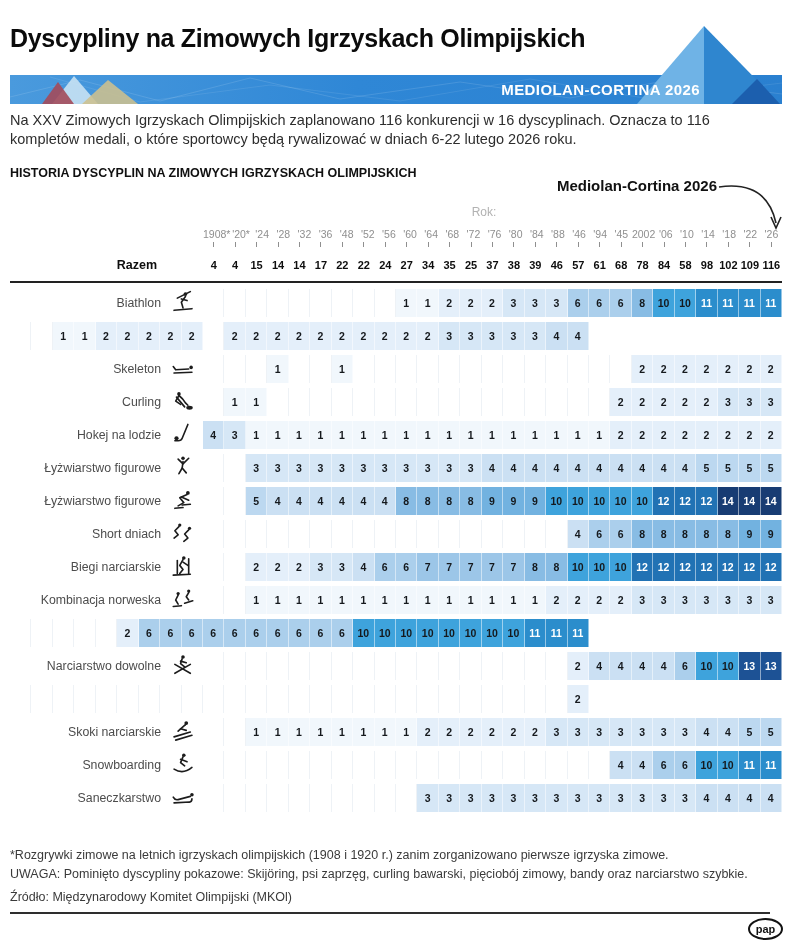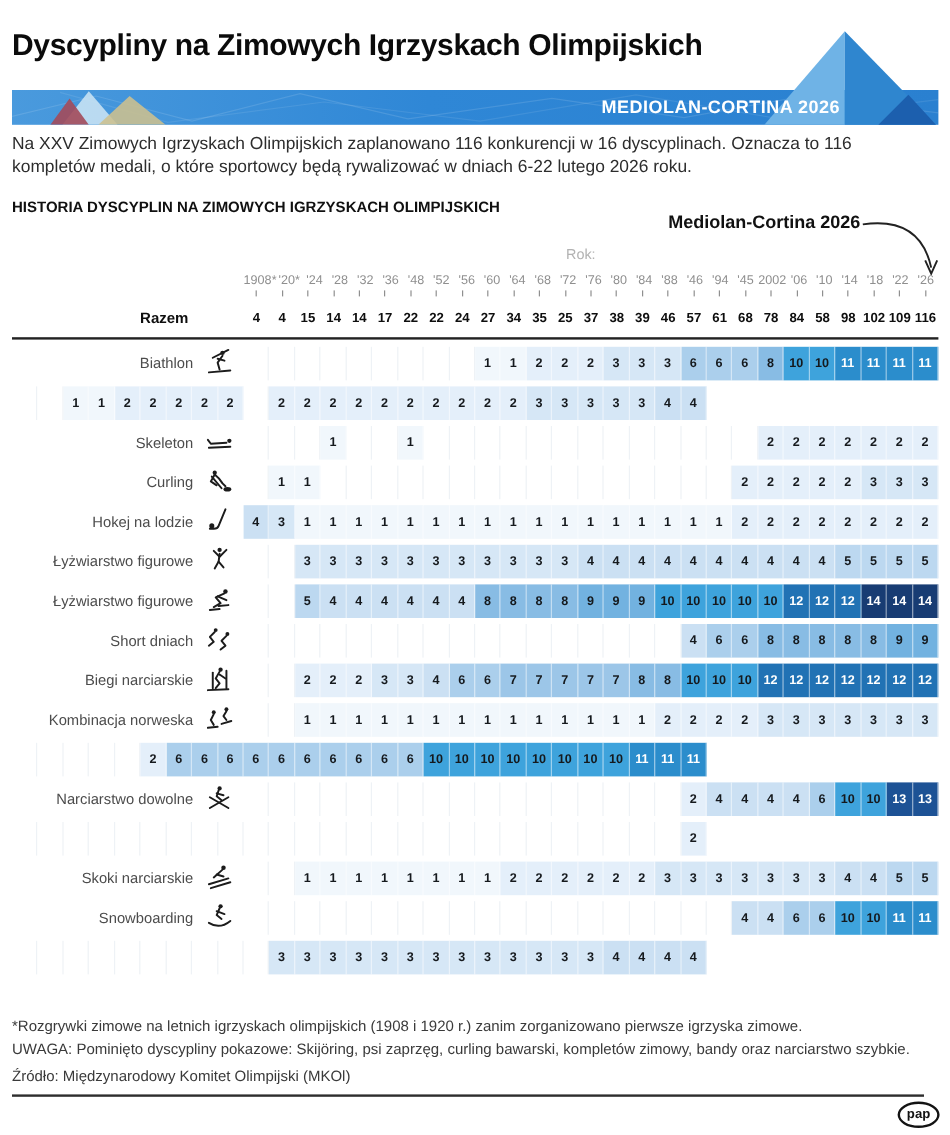--- a/index.html
+++ b/index.html
@@ -858,20 +858,30 @@
             <div class="cell filled" style="background: rgb(203, 224, 243); color: rgb(21, 25, 29);">4</div>
             <div class="cell filled" style="background: rgb(171, 207, 236); color: rgb(21, 25, 29);">6</div>
             <div class="cell filled" style="background: rgb(171, 207, 236); color: rgb(21, 25, 29);">6</div>
             <div class="cell filled" style="background: rgb(62, 163, 220); color: rgb(21, 25, 29);">10</div>
             <div class="cell filled" style="background: rgb(62, 163, 220); color: rgb(21, 25, 29);">10</div>
             <div class="cell filled" style="background: rgb(43, 141, 204); color: rgb(255, 255, 255);">11</div>
             <div class="cell filled" style="background: rgb(43, 141, 204); color: rgb(255, 255, 255);">11</div>
           </div>
         </div>
         <div class="trow">
+          <div class="tlabel">
+            <span class="lbl">Saneczkarstwo</span>
+            <div class="icn">
+              <svg viewBox="0 0 32 32">
+                <circle cx="27" cy="12" r="2.2"></circle>
+                <path d="M4 15 Q6 19 10 18 L25 14"></path>
+                <path d="M5 22 L24 21 Q27 21 27 17"></path>
+              </svg>
+            </div>
+          </div>
           <div class="gcells">
             <div class="cell"></div>
             <div class="cell"></div>
             <div class="cell"></div>
             <div class="cell"></div>
             <div class="cell"></div>
             <div class="cell"></div>
             <div class="cell"></div>
             <div class="cell"></div>
             <div class="cell"></div>
@@ -893,19 +903,19 @@
             <div class="cell filled" style="background: rgb(203, 224, 243); color: rgb(21, 25, 29);">4</div>
             <div class="cell filled" style="background: rgb(203, 224, 243); color: rgb(21, 25, 29);">4</div>
             <div class="cell filled" style="background: rgb(203, 224, 243); color: rgb(21, 25, 29);">4</div>
           </div>
         </div>
       </div>
   </div>
 
   <div class="footnotes">
     <div>*Rozgrywki zimowe na letnich igrzyskach olimpijskich (1908 i 1920 r.) zanim zorganizowano pierwsze igrzyska zimowe.</div>
-    <div>UWAGA: Pominięto dyscypliny pokazowe: Skijöring, psi zaprzęg, curling bawarski, kompletów zimowy, bandy oraz narciarstwo szybkie.</div>
+    <div>UWAGA: Pominięto dyscypliny pokazowe: Skijöring, psi zaprzęg, curling bawarski, pięciobój zimowy, bandy oraz narciarstwo szybkie.</div>
   </div>
   <div class="source">Źródło: Międzynarodowy Komitet Olimpijski (MKOl)</div>
   <div class="rule"></div>
   <div class="pap">pap</div>
 
 </div>
 
 </body></html>

